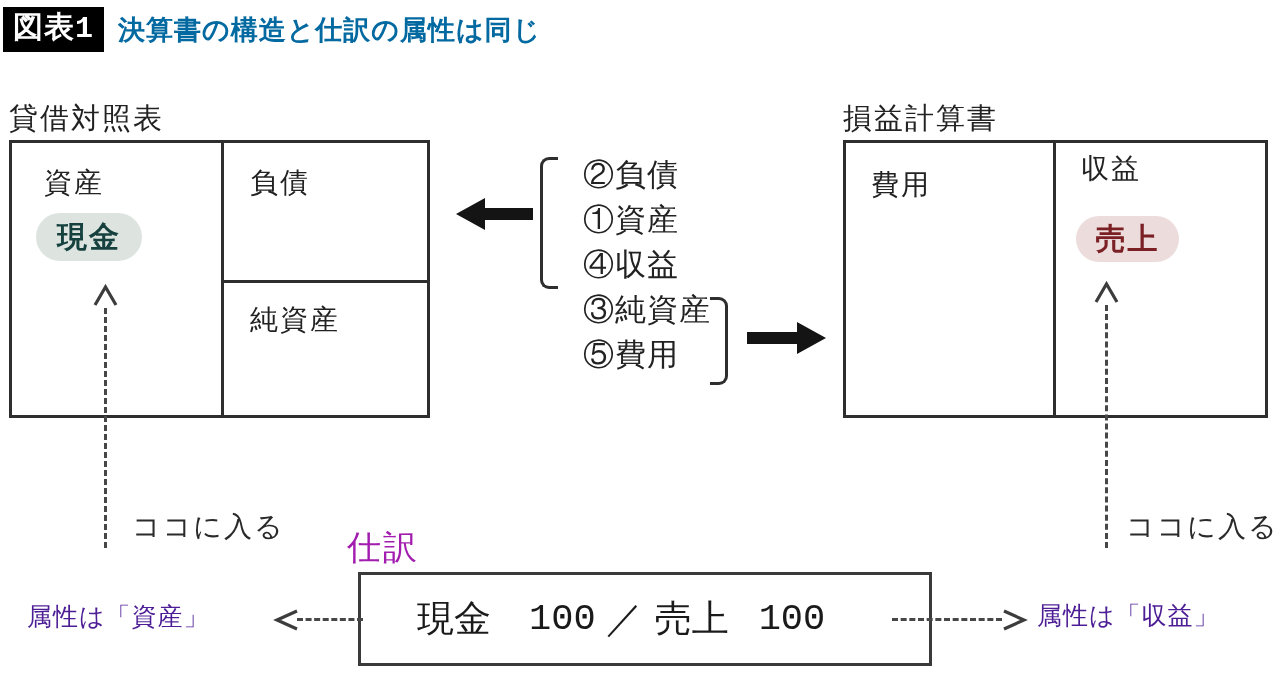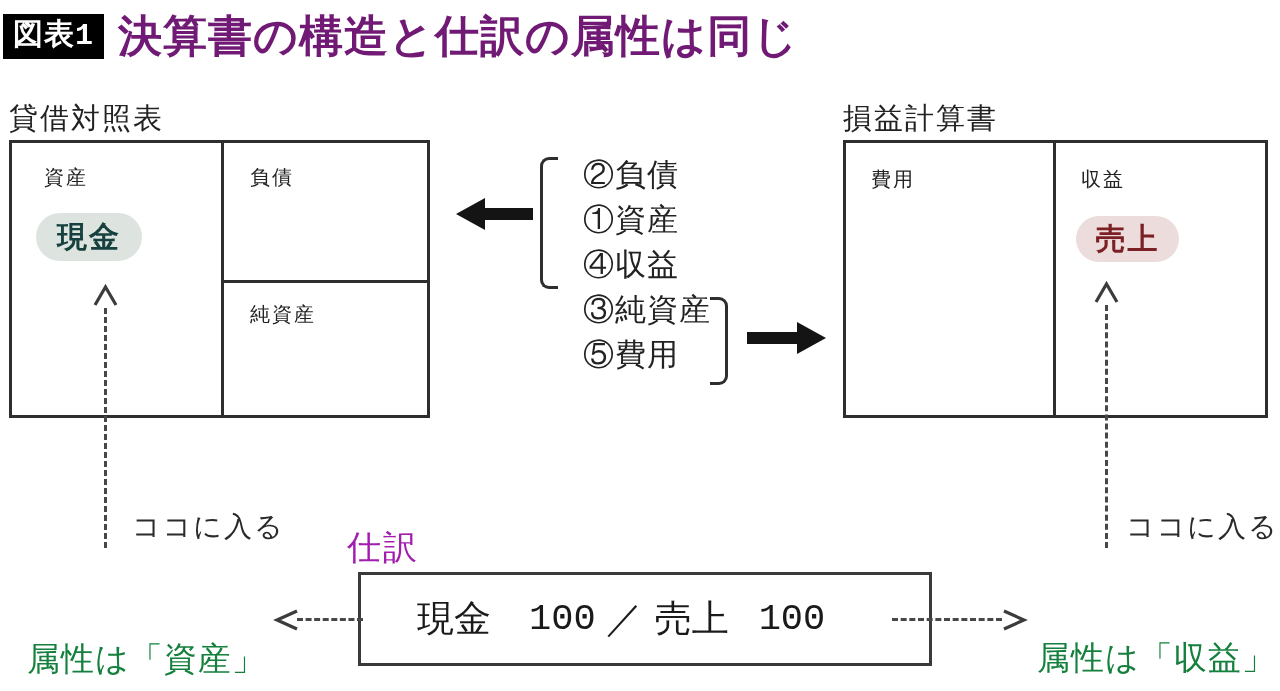--- a/index.html
+++ b/index.html
@@ -6,44 +6,44 @@
   .stage{
     position:relative;width:1280px;height:691px;background:#ffffff;
     font-family:Liberation Mono, monospace;
     color:#1e1e1e;overflow:hidden;padding-left:11px;
   }
   .abs{position:absolute;}
   
   .hdr{position:absolute;left:3px;top:7px;display:flex;align-items:center;gap:14px;}
   .badge{background:#000;color:#fff;font-size:30px;font-weight:700;
     padding:5px 10px 6px 10px;line-height:34px;letter-spacing:1px;}
-  .fig-title{font-size:44px;font-weight:700;color:#701a75;letter-spacing:1px;}
+  .fig-title{font-size:27px;font-weight:700;color:#0369a1;letter-spacing:1px;}
   
   .sec-title{position:absolute;font-size:29px;color:#222;text-align:left;letter-spacing:2px;}
   
   .frame{position:absolute;border:3px solid #2e2e2e;background:transparent;}
   .vline{position:absolute;width:3px;background:#2e2e2e;}
   .hline{position:absolute;height:3px;background:#2e2e2e;}
-  .cell-label{position:absolute;font-size:20px;color:#222;letter-spacing:2px;}
+  .cell-label{position:absolute;font-size:28px;color:#222;letter-spacing:2px;}
   
   .pill{position:absolute;display:flex;align-items:center;justify-content:center;
     border-radius:25px;font-size:30px;font-weight:700;letter-spacing:2px;}
   .pill-cash{background:#dde4e0;color:#16413f;}
   .pill-sales{background:#ecdcdb;color:#7b2125;}
   
   .attr-list{position:absolute;left:583px;top:160px;display:flex;flex-direction:column;
     row-gap:12px;font-size:31px;line-height:33px;color:#222;letter-spacing:1px;}
   .bracket{position:absolute;}
   .bracket-left{border:3px solid #2e2e2e;border-right:none;border-radius:9px 0 0 9px;}
   .bracket-right{border:3px solid #2e2e2e;border-left:none;border-radius:0 9px 9px 0;}
   
   .dash-v{position:absolute;width:0;border-left:3px dashed #474747;}
   .dash-h{position:absolute;height:0;border-top:3px dashed #474747;}
   .note{position:absolute;font-size:28px;color:#2a2a2a;letter-spacing:2px;}
-  .attr-note{position:absolute;font-size:33px;color:#15803d;letter-spacing:1px;margin-top:37px;}
+  .attr-note{position:absolute;font-size:25px;color:#4c1d95;letter-spacing:1px;}
   
   .journal-label{position:absolute;font-size:34px;color:#a21caf;letter-spacing:2px;text-align:center;}
   .journal-box{position:absolute;border:3px solid #3a3a3a;display:flex;align-items:center;
     font-size:37px;color:#1a1a1a;padding-left:56px;box-sizing:border-box;background:transparent;}
   .jm-amt1{margin-left:38px;}
   .jm-sep{margin-left:10px;}
   .jm-acct2{margin-left:12px;}
   .jm-amt2{margin-left:30px;}
 </style>
 </head>
@@ -79,21 +79,21 @@
     <path d="M78 11 H30 V1 L1 17 L30 33 V23 H78 Z" fill="#141414"></path>
   </svg>
   <svg class="abs" style="left:747px;top:321px;" width="80" height="34" viewBox="0 0 80 34">
     <path d="M0 11 H50 V1 L79 17 L50 33 V23 H0 Z" fill="#141414"></path>
   </svg>
 
   <div class="sec-title" style="left:843px;top:99px;width:425px;">損益計算書</div>
   <div class="frame" style="left:843px;top:140px;width:425px;height:278px;box-sizing:border-box;"></div>
   <div class="vline" style="left:1053px;top:140px;height:278px;"></div>
   <div class="cell-label" style="left:871px;top:166px;">費用</div>
-  <div class="cell-label" style="left:1081px;top:166px;">収益</div>
+  <div class="cell-label" style="left:1081px;top:150px;">収益</div>
   <div class="pill pill-sales" style="left:1076px;top:216px;width:103px;height:46px;">売上</div>
 
   <svg class="abs" style="left:92px;top:284px;" width="27" height="22" viewBox="0 0 27 22">
     <path d="M3 21 L13.5 3 L24 21" fill="none" stroke="#3c3c3c" stroke-width="3.2"></path>
   </svg>
   <div class="dash-v" style="left:104px;top:308px;height:240px;"></div>
   <div class="note" style="left:132px;top:508px;">ココに入る</div>
 
   <svg class="abs" style="left:1093px;top:281px;" width="27" height="22" viewBox="0 0 27 22">
     <path d="M3 21 L13.5 3 L24 21" fill="none" stroke="#3c3c3c" stroke-width="3.2"></path>

